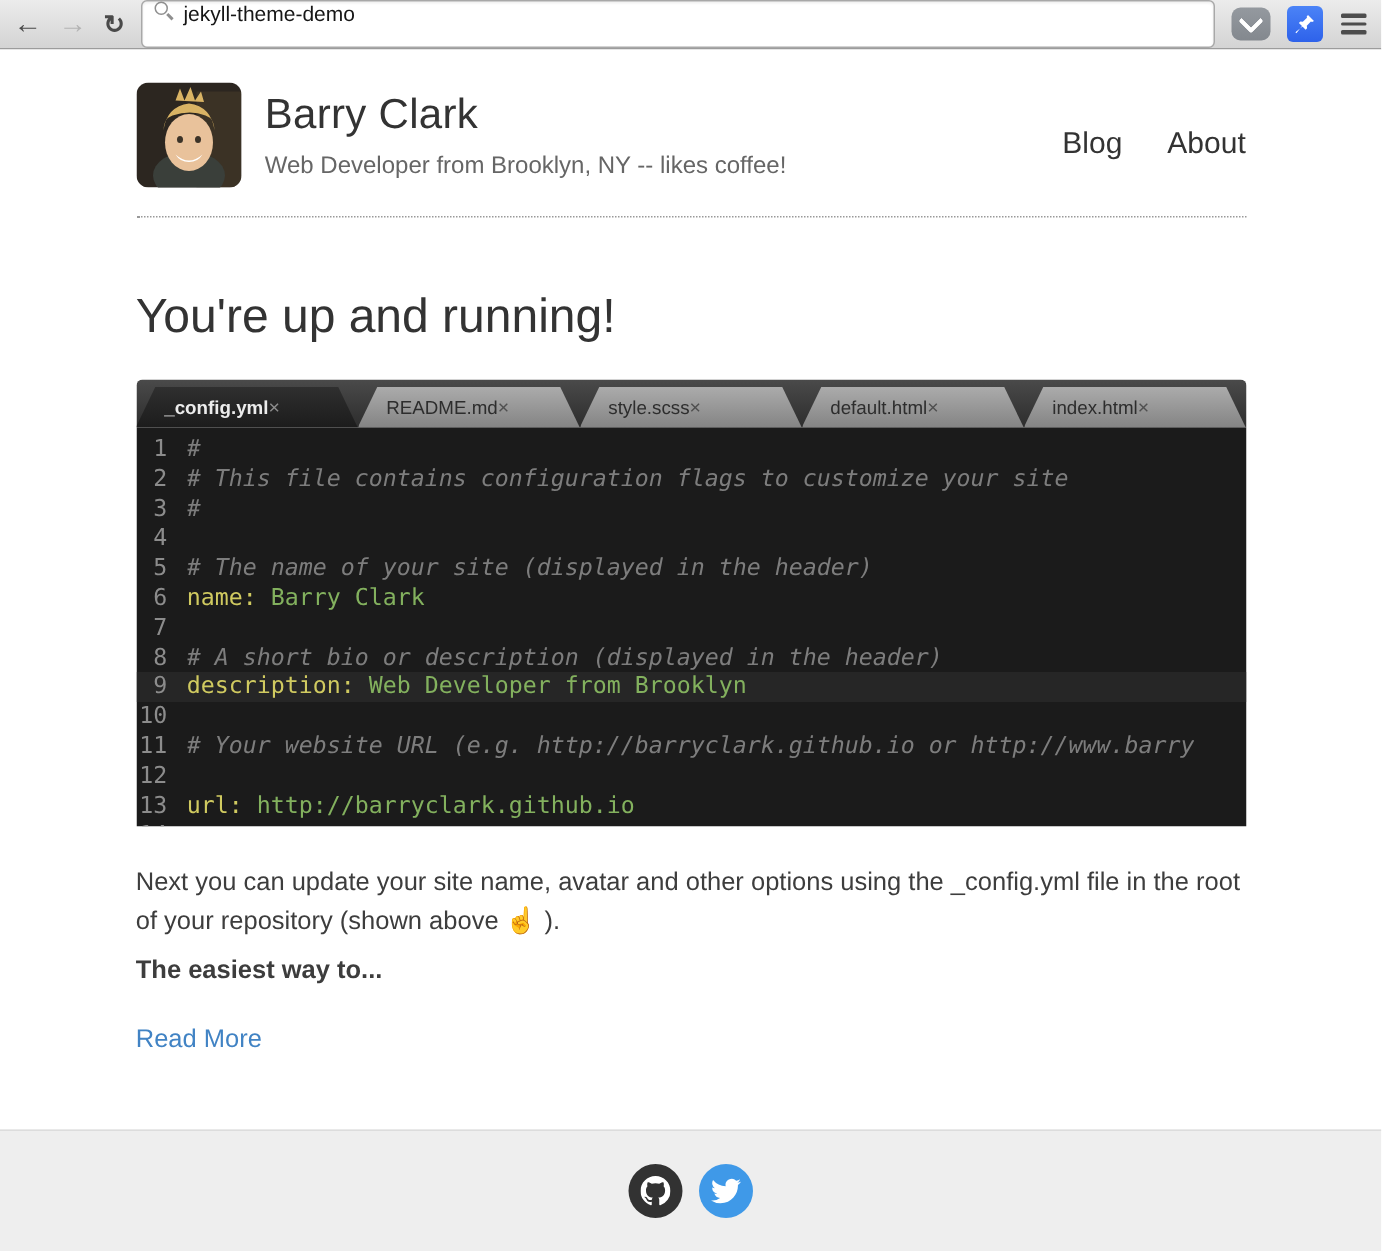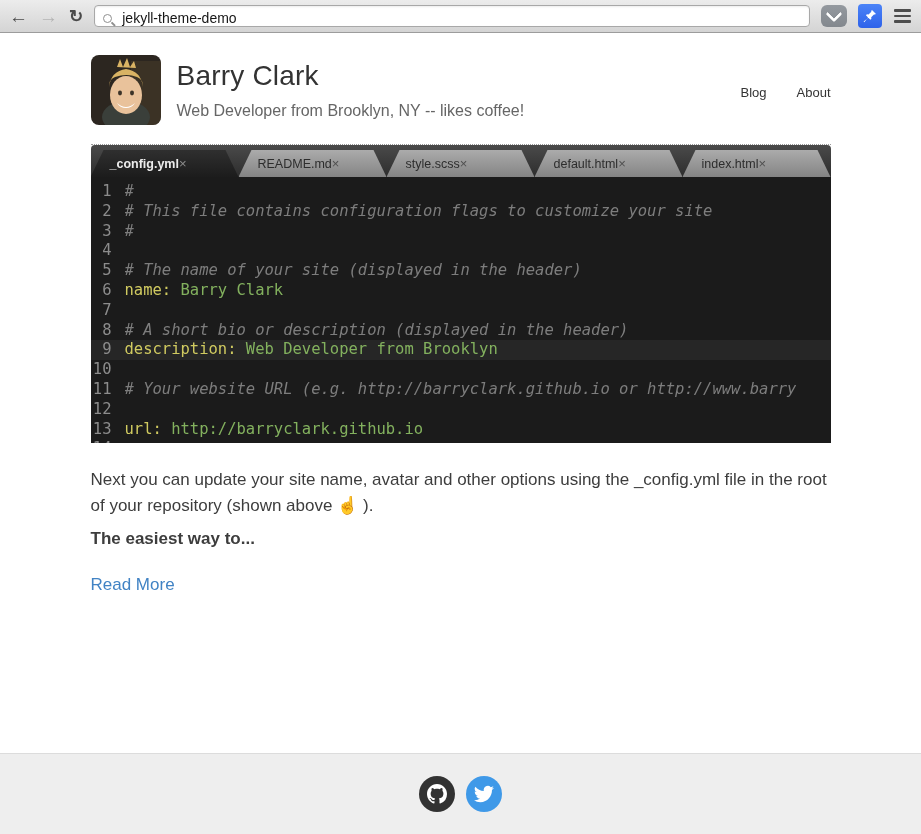--- a/index.html
+++ b/index.html
@@ -5,22 +5,22 @@
   * { margin:0; padding:0; box-sizing:border-box; }
   html,body { width:921px; background:#fff; font-family:"Liberation Sans", sans-serif; }
   .screen { width:921px; height:834px; background:#fff; overflow:hidden; position:relative; }
 
   
   .toolbar { height:33px; background:linear-gradient(#ececec,#d4d4d4); border-bottom:1px solid #9c9c9c;
              display:flex; align-items:center; padding:0 9px; gap:11px; }
   .nav-btn { font-size:19px; font-weight:bold; color:#4a4a4a; line-height:1; cursor:default; }
   .nav-btn.disabled { color:#b3b3b3; }
   .reload-btn { font-size:17px; font-weight:bold; color:#4a4a4a; }
-  .urlbar { flex:1; height:22px; background:#fff; border:1px solid #a8a8a8; border-radius:4px;
-            display:flex; align-items:flex-end; padding:0 8px; gap:7px; box-shadow:inset 0 1px 2px rgba(0,0,0,.08); }
+  .urlbar { flex:1; height:32px; background:#fff; border:1px solid #a8a8a8; border-radius:4px;
+            display:flex; align-items:flex-start; padding:0 8px; gap:7px; box-shadow:inset 0 1px 2px rgba(0,0,0,.08); }
   .mag { width:12px; height:12px; position:relative; flex:none; }
   .mag::before { content:''; position:absolute; width:7px; height:7px; border:1.5px solid #8f8f8f; border-radius:50%; left:0; top:0; }
   .mag::after  { content:''; position:absolute; width:4.5px; height:1.6px; background:#8f8f8f; transform:rotate(45deg); left:7.5px; top:9px; }
   .url-text { font-size:14px; color:#161616; }
   .pocket-btn { width:26px; height:22px; border-radius:6px; background:linear-gradient(#94999f,#83888e); position:relative; flex:none; }
   .pocket-btn::after { content:''; position:absolute; width:9px; height:9px; left:6.5px; top:2.5px;
                        border-right:3px solid #fff; border-bottom:3px solid #fff; border-radius:2px; transform:rotate(45deg); }
   .pin-btn { width:24px; height:24px; border-radius:4px; background:linear-gradient(#4b83f7,#2e62ea);
              display:flex; align-items:center; justify-content:center; flex:none; }
   .pin-btn svg { width:16px; height:16px; }
@@ -30,21 +30,21 @@
   
   .page { height:720px; overflow:hidden; background:#fff; }
   .container { width:740px; margin:0 auto; }
 
   .site-header { display:flex; align-items:flex-start; padding-top:22px; }
   .avatar { width:70px; height:70px; border-radius:8px; overflow:hidden; flex:none; display:block; }
   .masthead { margin-left:16px; }
   .site-name { font-size:28px; font-weight:400; color:#333; margin:5px 0 10px; letter-spacing:.2px; }
   .site-bio { font-size:16px; color:#666; }
   .site-nav { margin-left:auto; margin-top:30px; display:flex; gap:30px; }
-  .site-nav a { font-size:13px; color:#333; text-decoration:none; }
+  .site-nav a { font-size:20px; color:#333; text-decoration:none; }
 
   .header-rule { border:none; border-top:1px dotted #999; margin-top:19px; }
 
   .post-title { font-size:32px; font-weight:400; color:#333; margin:47px 0 24px; }
 
   
   .editor { width:740px; border-radius:4px 4px 0 0; overflow:hidden; }
   .tabbar { height:32px; background:linear-gradient(#4a4a4a,#2d2d2d); display:flex; align-items:flex-end; }
   .tab { flex:1; height:27px; display:flex; align-items:center; 
          padding:0 20px 0 19px; font-size:12.5px; color:#2d2d2d;
@@ -122,20 +122,21 @@
         </div>
         <nav class="site-nav">
           <a href="#">Blog</a>
           <a href="#">About</a>
         </nav>
       </header>
 
       <hr class="header-rule">
 
       <article class="post">
+        <h1 class="post-title">You're up and running!</h1>
 
         <div class="editor">
           <div class="tabbar" id="tabbar">
               <div class="tab active">
                 <span class="tab-label">_config.yml</span>
                 <span class="tab-close">×</span>
               </div>
               <div class="tab">
                 <span class="tab-label">README.md</span>
                 <span class="tab-close">×</span>

